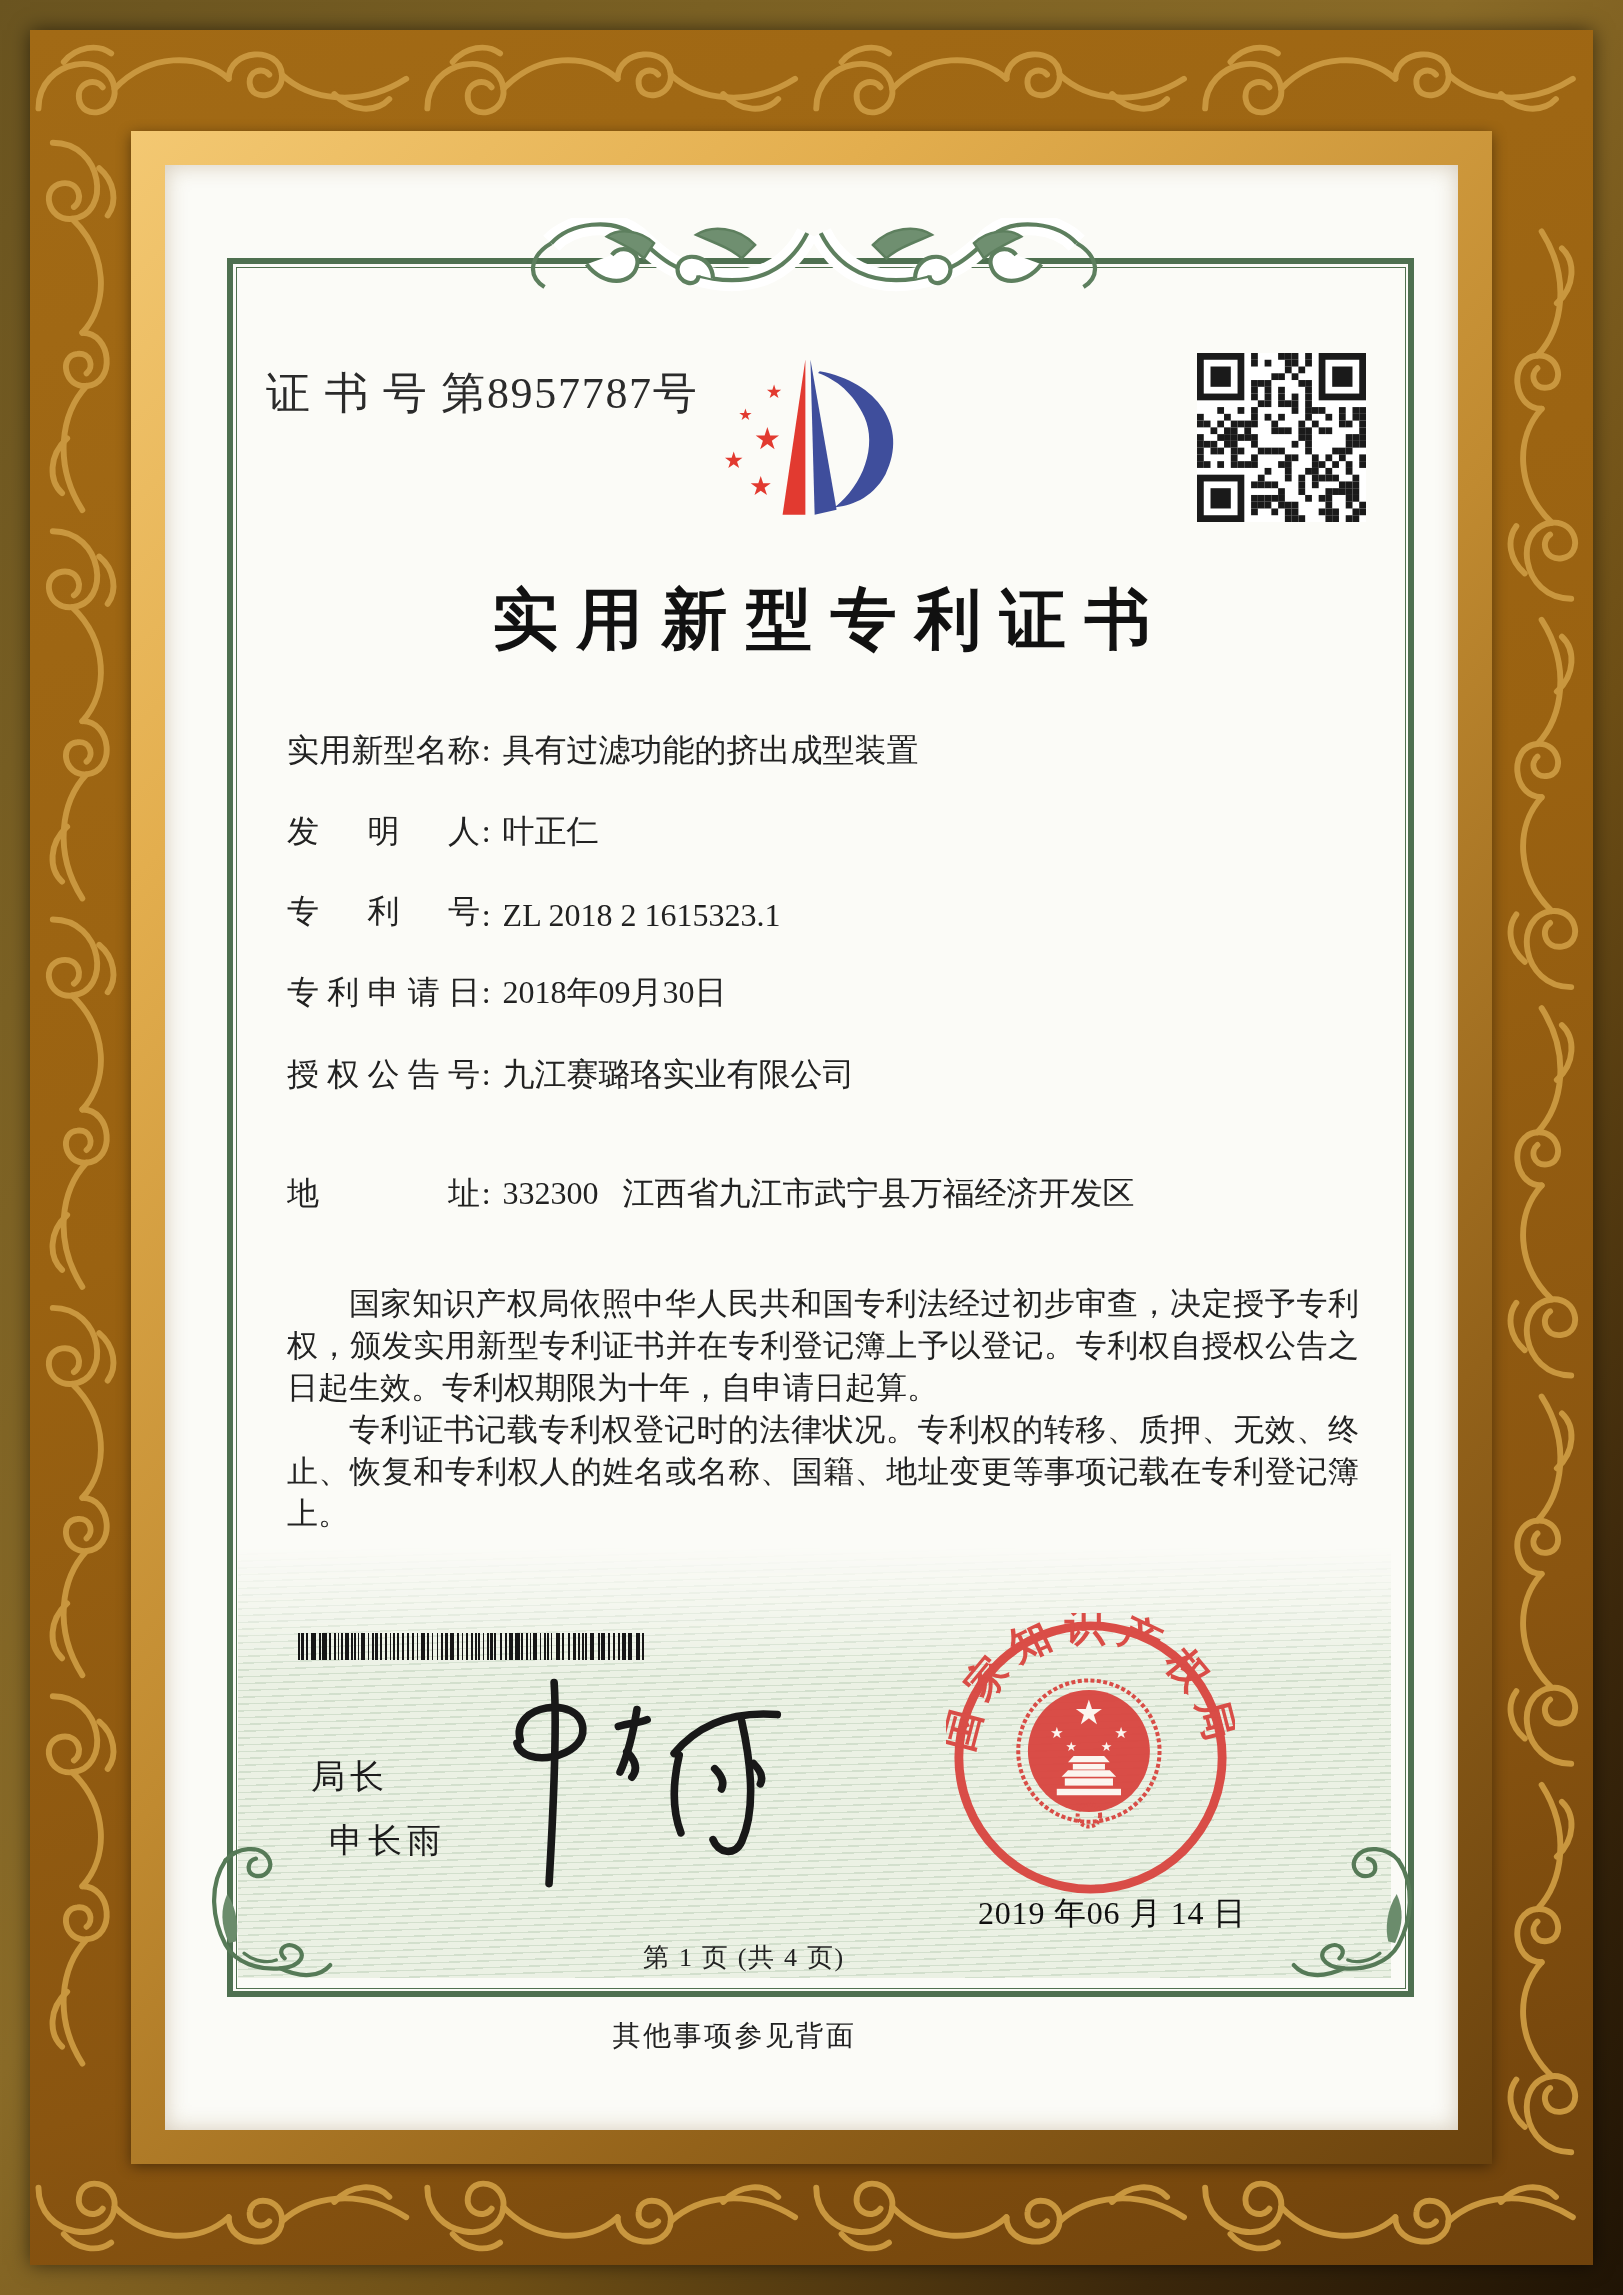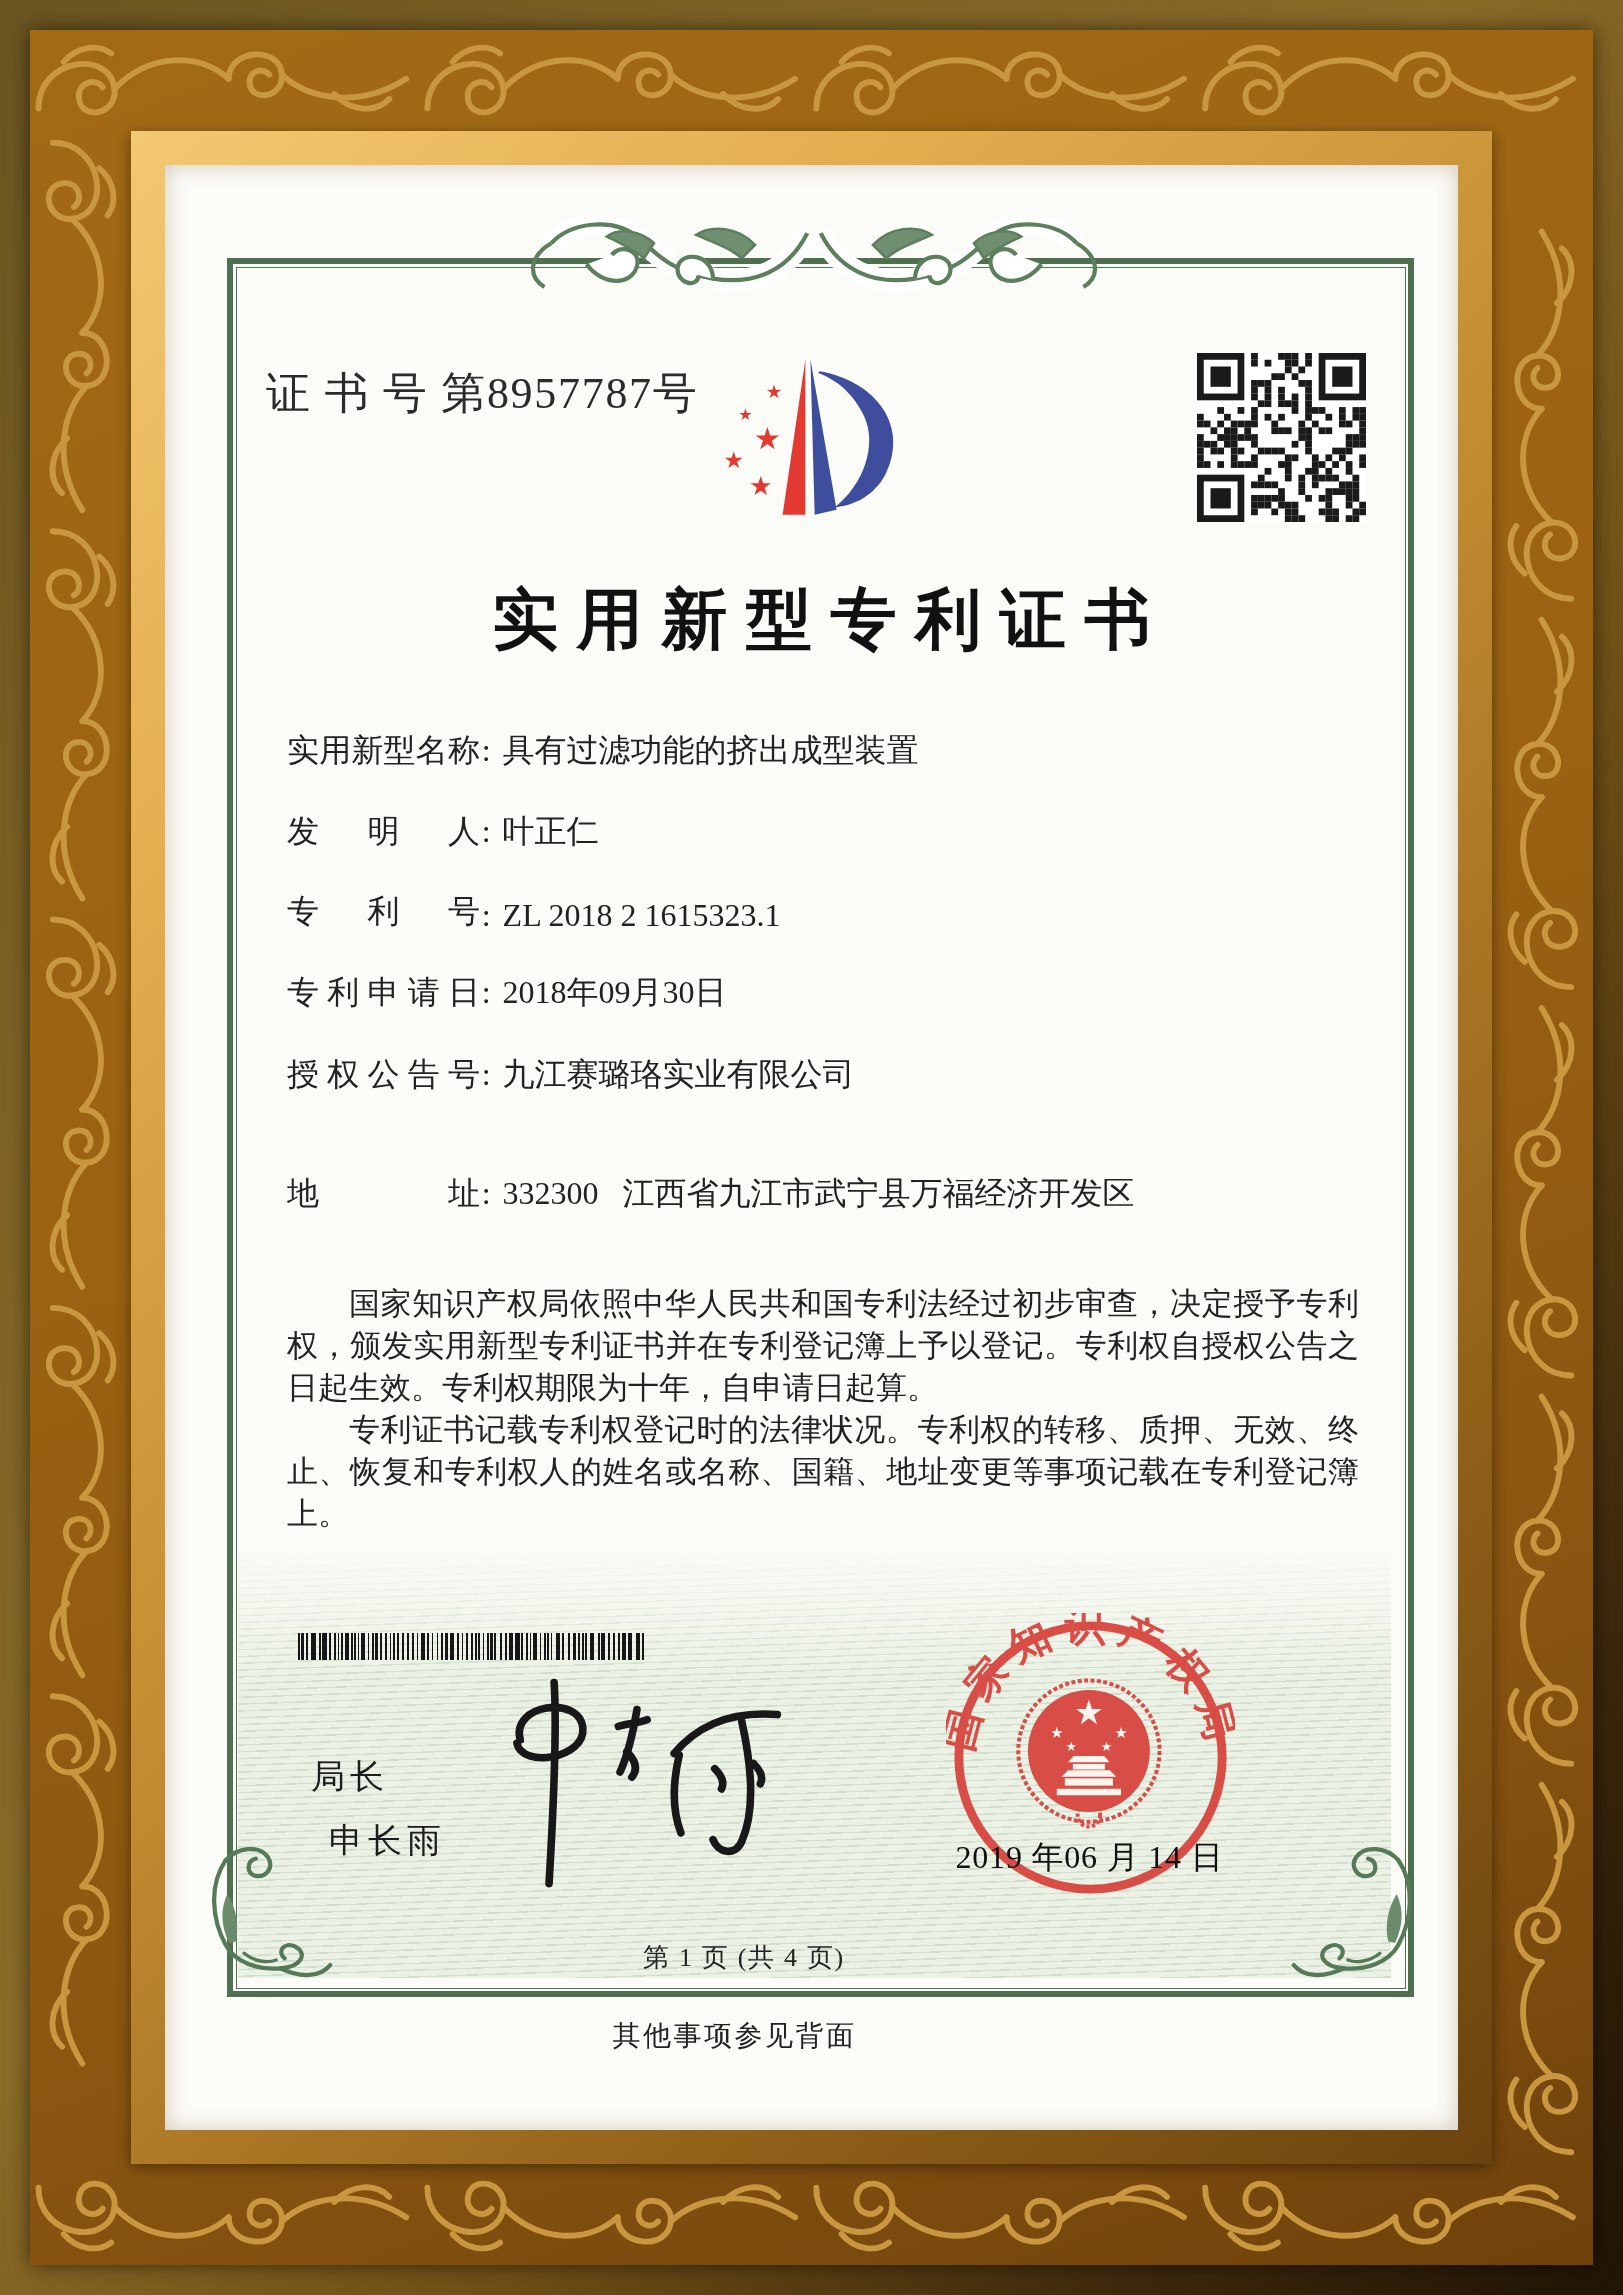--- a/index.html
+++ b/index.html
@@ -34,21 +34,21 @@
   .field-value{margin-left:12px;white-space:pre;}
   .pair2{position:absolute;left:528px;top:0;}
   .body-text{left:287px;top:1283px;width:1072px;font-size:31px;line-height:42px;color:#222;text-align:justify;}
   .body-text p{margin:0;text-indent:2em;}
   .barcode{left:298px;top:1633px;width:353px;height:27px;display:flex;align-items:stretch;z-index:2;}
   .barcode div{height:100%;}
   .sig-title{left:311px;top:1754px;font-size:34px;color:#1d1d1d;letter-spacing:5px;}
   .sig-name{left:329px;top:1818px;font-size:34px;color:#1d1d1d;letter-spacing:5px;}
   .signature{left:461px;top:1674px;z-index:3;}
   .seal{left:946px;top:1613px;z-index:3;opacity:.95;}
-  .seal-date{left:933px;top:1836px;width:313px;text-align:center;font-size:32px;color:#101010;z-index:4;letter-spacing:0.8px;white-space:pre;}
+  .seal-date{left:933px;top:1892px;width:313px;text-align:right;font-size:32px;color:#101010;z-index:4;letter-spacing:0.8px;white-space:pre;}
   .page-num{left:524px;top:1940px;width:440px;text-align:center;font-size:26px;color:#222;z-index:2;letter-spacing:1.7px;white-space:pre;}
   .footnote{left:506px;top:2017px;width:457px;text-align:center;font-size:28px;color:#222;letter-spacing:2.5px;}
   .green-orn{position:absolute;z-index:2;pointer-events:none;}
 </style>
 </head>
 <body>
 
 <div class="page">
 
   <div class="ornament-band"></div>

